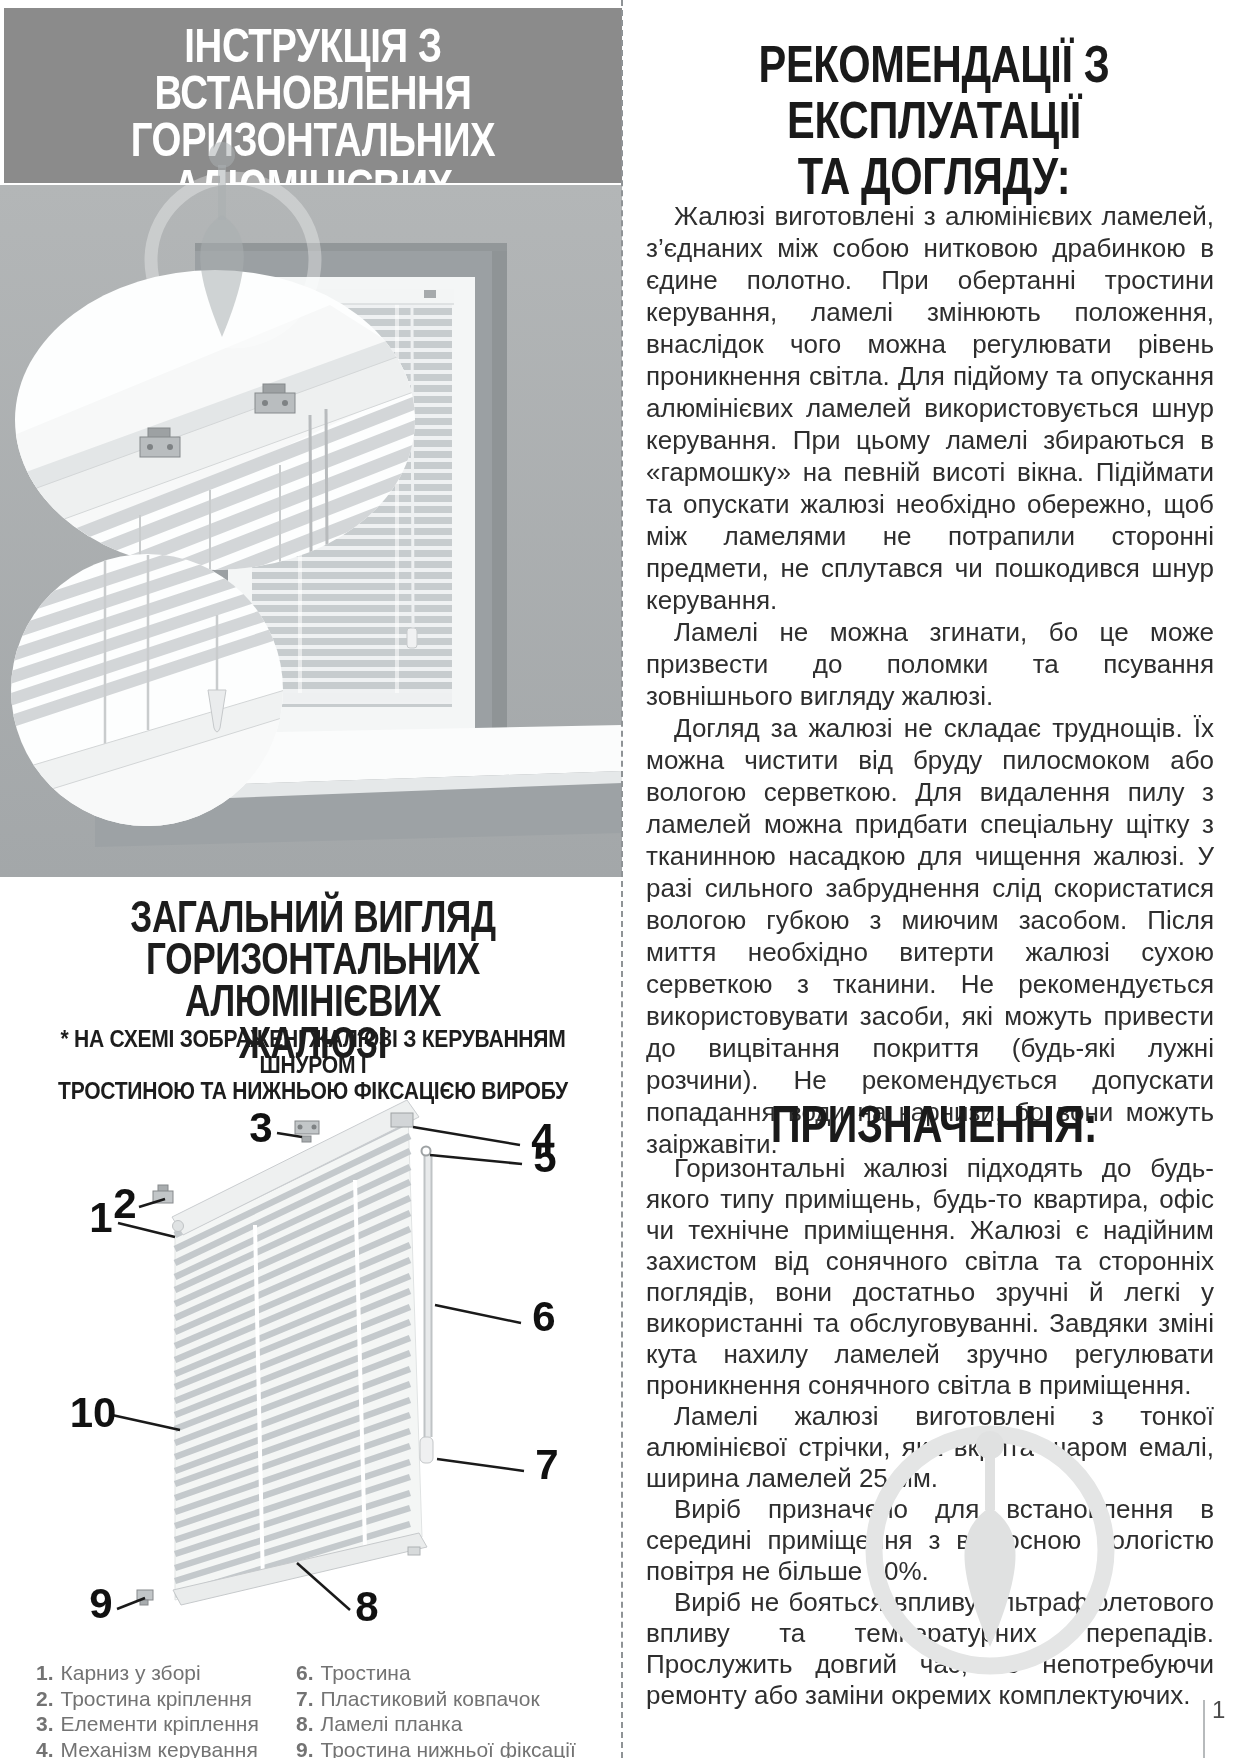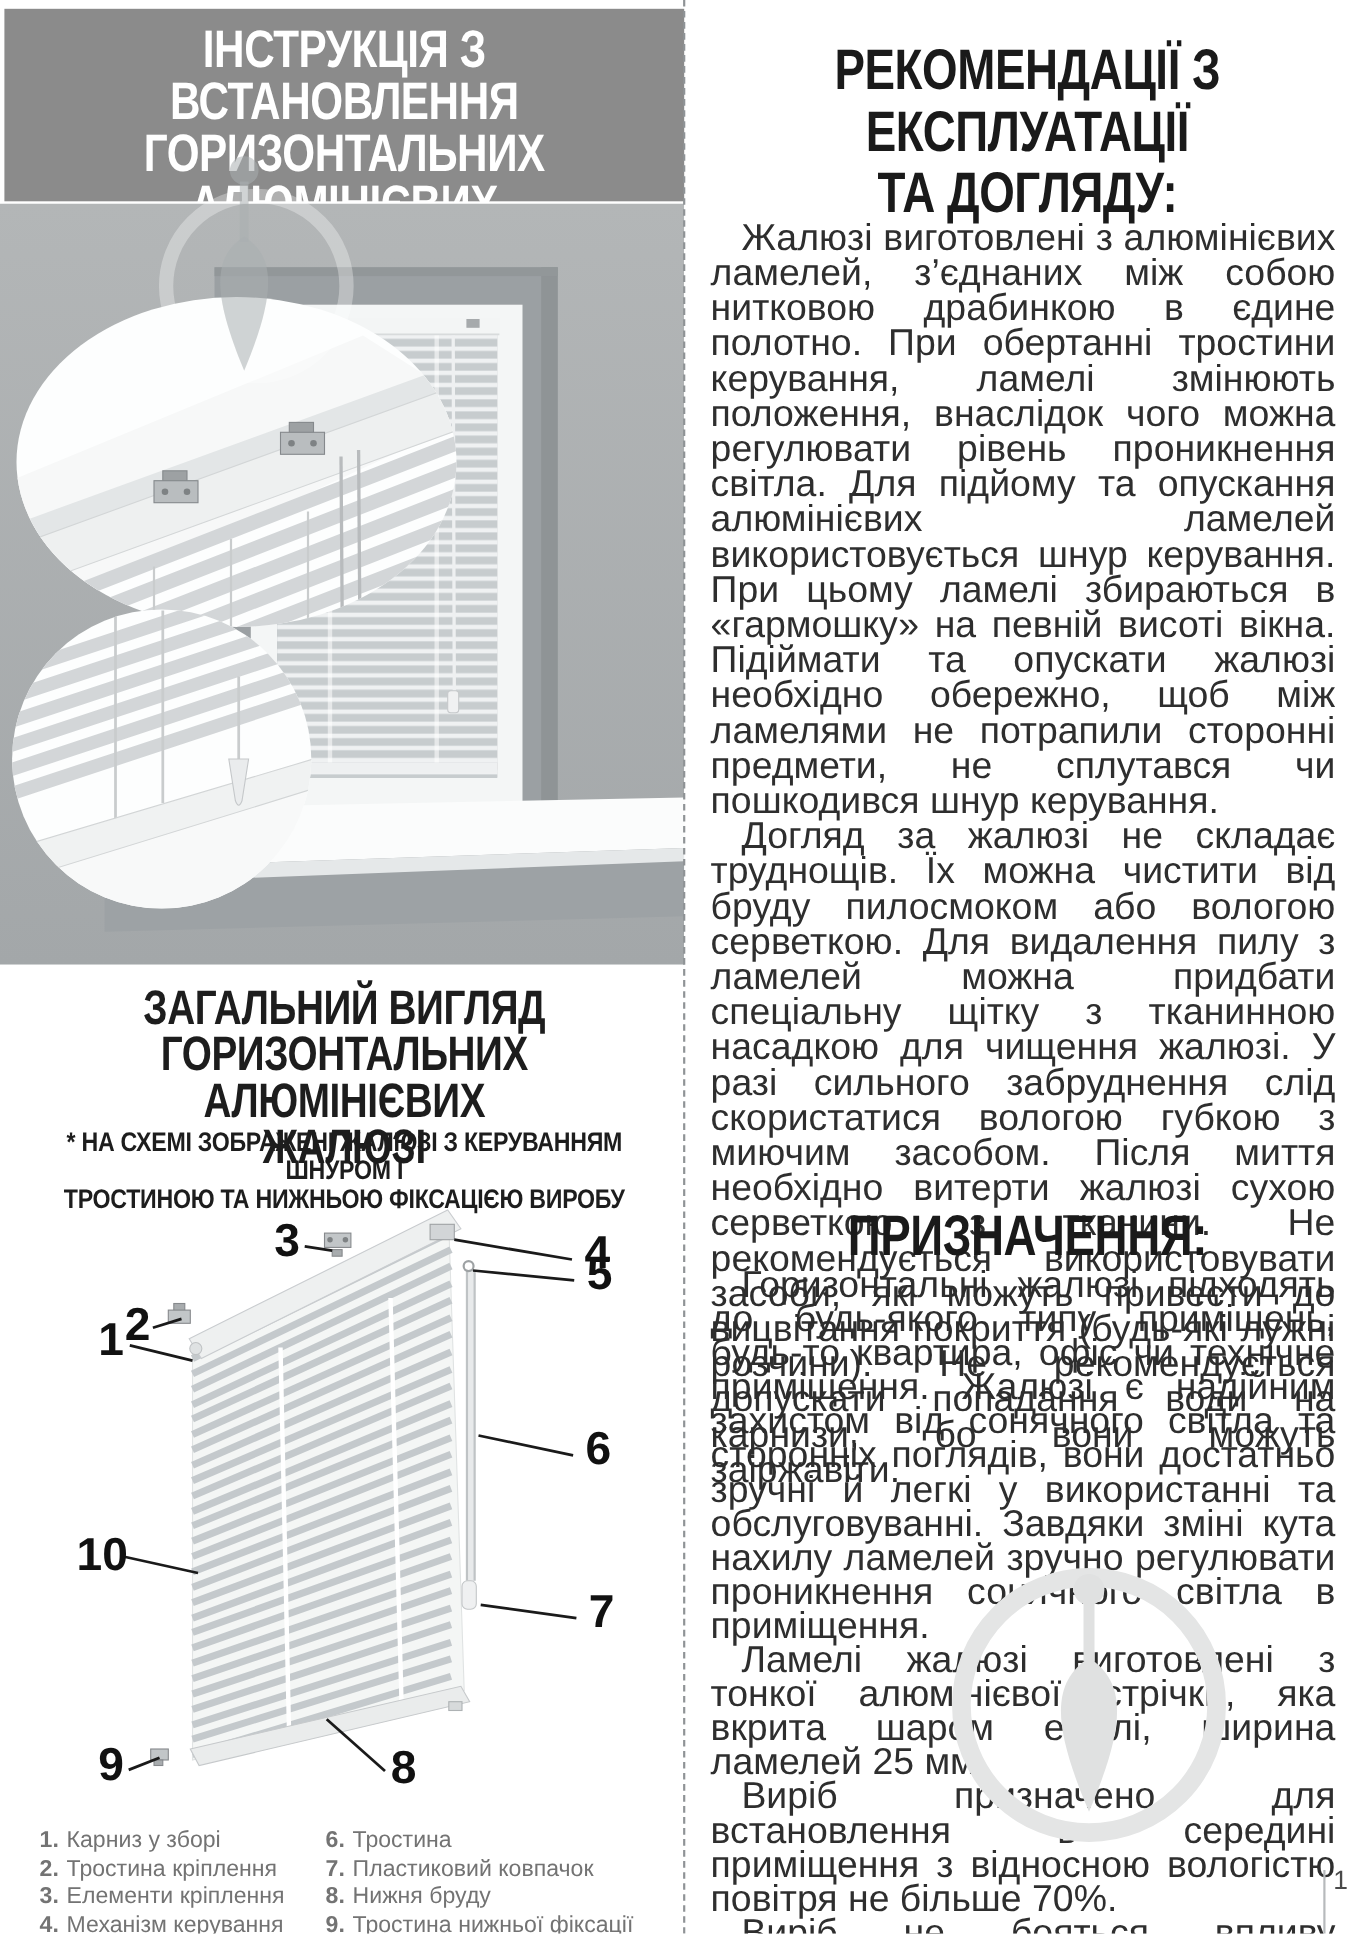--- a/index.html
+++ b/index.html
@@ -28,21 +28,21 @@
   .legend-col .row{white-space:nowrap;}
   .legend-col .num{font-weight:bold;margin-right:7px;}
   .lc1{left:36px;top:1632px;}
   .lc2{left:296px;top:1632px;}
   
   .r-head{left:623px;top:36px;width:622px;text-align:center;color:#1a1a1a;
           font-weight:bold;font-size:52px;line-height:56px;}
   .r-head2{left:623px;top:1096px;width:622px;text-align:center;color:#1a1a1a;
            font-weight:bold;font-size:52px;line-height:56px;}
   .body-text{left:646px;width:568px;text-align:justify;color:#2e2e2e;
-             font-size:34px;line-height:32px;}
+             font-size:26px;line-height:32px;}
   .body-text p{margin:0;text-indent:28px;}
   .care-text{top:200px;}
   .purpose-text{top:1153px;line-height:31px;}
   .wm-bottom{left:845px;top:1405px;}
   .pg-line{left:1203px;top:1700px;width:2px;height:58px;background:#b7babc;}
   .pg-num{left:1212px;top:1696px;font-size:24px;color:#4a4a4a;}
 </style>
 </head>
 <body>
 
@@ -267,32 +267,33 @@
   <div class="abs legend-col lc1">
     <div class="row"><span class="num">1.</span><span>Карниз у зборі</span></div>
     <div class="row"><span class="num">2.</span><span>Тростина кріплення</span></div>
     <div class="row"><span class="num">3.</span><span>Елементи кріплення</span></div>
     <div class="row"><span class="num">4.</span><span>Механізм керування</span></div>
     <div class="row"><span class="num">5.</span><span>Гачок</span></div>
   </div>
   <div class="abs legend-col lc2">
     <div class="row"><span class="num">6.</span><span>Тростина</span></div>
     <div class="row"><span class="num">7.</span><span>Пластиковий ковпачок</span></div>
-    <div class="row"><span class="num">8.</span><span>Нижня бруду</span></div>
+    <div class="row"><span class="num">8.</span><span>Ламелі планка</span></div>
     <div class="row"><span class="num">9.</span><span>Тростина нижньої фіксації</span></div>
     <div class="row"><span class="num">10.</span><span>Ламелі</span></div>
   </div>
 
   <div class="abs r-head cond">
     <div>РЕКОМЕНДАЦІЇ З ЕКСПЛУАТАЦІЇ</div>
     <div>ТА ДОГЛЯДУ:</div>
   </div>
 
   <div class="abs body-text care-text">
     <p>Жалюзі виготовлені з алюмінієвих ламелей, з’єднаних між собою нитковою драбинкою в єдине полотно. При обертанні тростини керування, ламелі змінюють положення, внаслідок чого можна регулювати рівень проникнення світла. Для підйому та опускання алюмінієвих ламелей використовується шнур керування. При цьому ламелі збираються в «гармошку» на певній висоті вікна. Підіймати та опускати жалюзі необхідно обережно, щоб між ламелями не потрапили сторонні предмети, не сплутався чи пошкодився шнур керування.</p>
+    <p>Ламелі не можна згинати, бо це може призвести до поломки та псування зовнішнього вигляду жалюзі.</p>
     <p>Догляд за жалюзі не складає труднощів. Їх можна чистити від бруду пилосмоком або вологою серветкою. Для видалення пилу з ламелей можна придбати спеціальну щітку з тканинною насадкою для чищення жалюзі. У разі сильного забруднення слід скористатися вологою губкою з миючим засобом. Після миття необхідно витерти жалюзі сухою серветкою з тканини. Не рекомендується використовувати засоби, які можуть привести до вицвітання покриття (будь-які лужні розчини). Не рекомендується допускати попадання води на карнизи, бо вони можуть заіржавіти.</p>
   </div>
 
   <div class="abs r-head2 cond">
     <div>ПРИЗНАЧЕННЯ:</div>
   </div>
 
   <div class="abs body-text purpose-text">
     <p>Горизонтальні жалюзі підходять до будь-якого типу приміщень, будь-то квартира, офіс чи технічне приміщення. Жалюзі є надійним захистом від сонячного світла та сторонніх поглядів, вони достатньо зручні й легкі у використанні та обслуговуванні. Завдяки зміні кута нахилу ламелей зручно регулювати проникнення сонячного світла в приміщення.</p>
     <p>Ламелі жалюзі виготовлені з тонкої алюмінієвої стрічки, яка вкрита шаром емалі, ширина ламелей 25 мм.</p>

